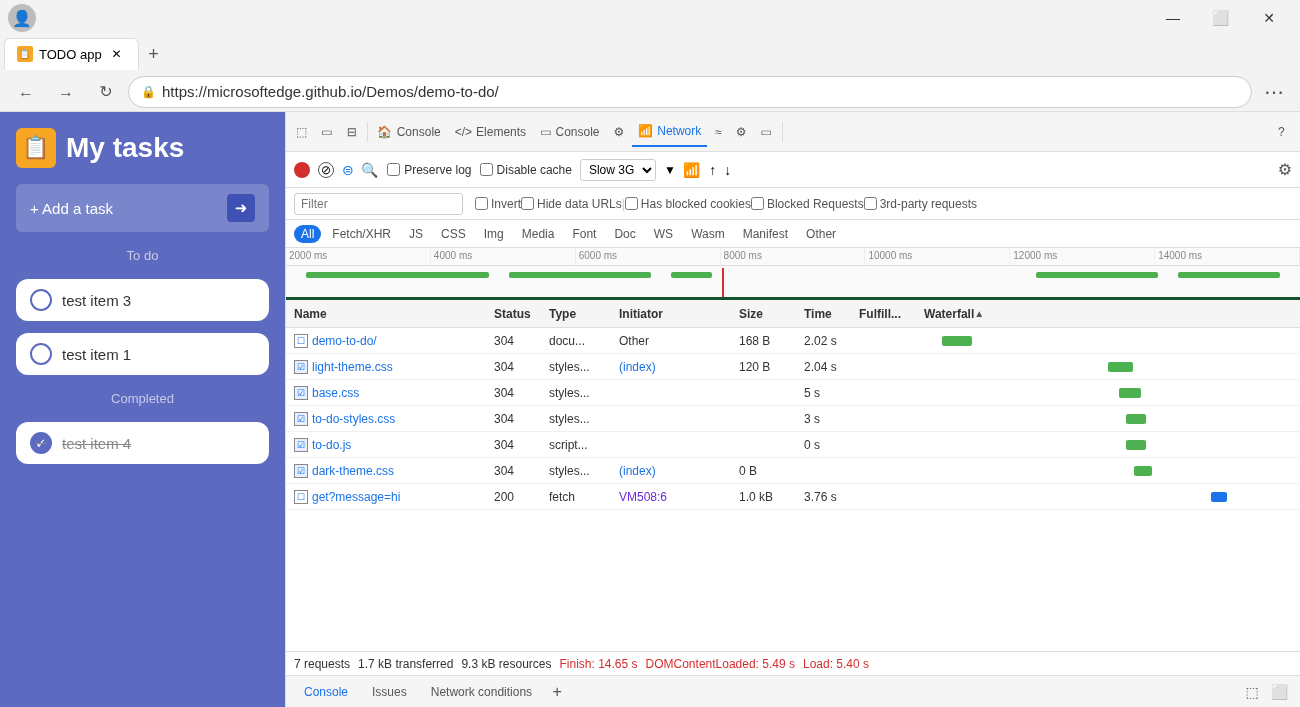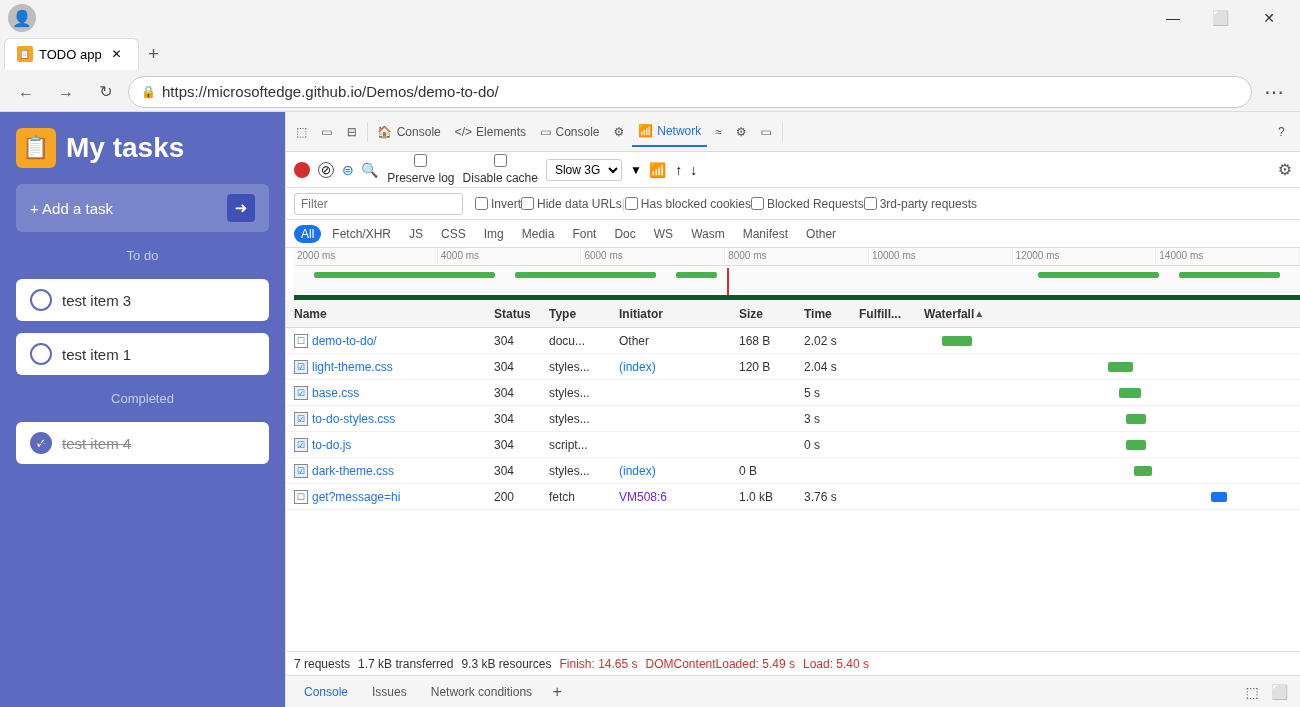--- a/index.html
+++ b/index.html
@@ -25,53 +25,53 @@
     .main-area { display: flex; height: calc(707px - 36px - 36px - 40px); }
 
     
     .todo-sidebar { width: 285px; background: #5c6bc0; flex-shrink: 0; display: flex; flex-direction: column; padding: 16px; gap: 12px; overflow-y: auto; }
     .todo-header { display: flex; align-items: center; gap: 10px; margin-bottom: 4px; }
     .todo-icon { width: 40px; height: 40px; background: #f6a623; border-radius: 6px; display: flex; align-items: center; justify-content: center; color: white; font-size: 22px; flex-shrink: 0; }
     .todo-title { font-size: 28px; font-weight: bold; color: white; }
     .add-task-btn { display: flex; align-items: center; justify-content: space-between; background: #7986cb; border: none; border-radius: 6px; padding: 10px 14px; color: white; font-size: 15px; cursor: pointer; width: 100%; }
     .add-task-btn .arrow { background: #3f51b5; width: 28px; height: 28px; border-radius: 4px; display: flex; align-items: center; justify-content: center; }
     .section-label { color: #c5cae9; font-size: 13px; font-weight: 500; text-align: center; margin: 4px 0; }
-    .task-item { display: flex; align-items: center; gap: 10px; background: white; border-radius: 6px; padding: 10px 14px; font-size: 15px; color: #333; cursor: pointer; }
+    .task-item { display: flex; align-items: center; gap: 10px; background: white; border-radius: 12px; padding: 10px 14px; font-size: 15px; color: #333; cursor: pointer; }
     .task-item.completed { color: #888; text-decoration: line-through; }
     .task-checkbox { width: 22px; height: 22px; border-radius: 50%; border: 2px solid #5c6bc0; background: transparent; flex-shrink: 0; display: flex; align-items: center; justify-content: center; }
     .task-checkbox.checked { background: #5c6bc0; border-color: #5c6bc0; color: white; font-size: 13px; }
 
     
     .devtools { flex: 1; background: white; border-left: 1px solid #ddd; display: flex; flex-direction: column; overflow: hidden; }
     .devtools-toolbar { display: flex; align-items: center; height: 40px; border-bottom: 1px solid #ddd; padding: 0 4px; gap: 2px; background: #f5f5f5; }
     .dt-btn { height: 30px; padding: 0 6px; border: none; background: transparent; border-radius: 4px; cursor: pointer; font-size: 12px; color: #555; display: flex; align-items: center; gap: 4px; }
     .dt-btn.active { color: #1a73e8; border-bottom: 2px solid #1a73e8; border-radius: 0; }
     .dt-separator { width: 1px; height: 20px; background: #ddd; margin: 0 2px; }
     .dt-more { margin-left: auto; }
 
     .network-toolbar { display: flex; align-items: center; height: 36px; border-bottom: 1px solid #ddd; padding: 0 8px; gap: 8px; background: white; flex-wrap: nowrap; }
     .record-btn { width: 16px; height: 16px; border-radius: 50%; background: #d32f2f; border: none; cursor: pointer; }
     .clear-btn { width: 16px; height: 16px; border-radius: 50%; background: transparent; border: 1.5px solid #555; cursor: pointer; position: relative; }
-    .checkbox-group { display: flex; align-items: center; gap: 4px; font-size: 12px; color: #333; flex-direction: column; }
+    .checkbox-group { display: flex; align-items: center; gap: 4px; font-size: 12px; color: #333; }
     .checkbox-group input { cursor: pointer; }
     .throttle-select { font-size: 12px; border: 1px solid #ccc; border-radius: 3px; padding: 2px 4px; background: white; cursor: pointer; }
     .dt-settings { font-size: 16px; color: #555; cursor: pointer; margin-left: auto; }
 
     .filter-bar { display: flex; align-items: center; height: 32px; border-bottom: 1px solid #ddd; padding: 0 8px; gap: 12px; background: white; }
     .filter-input { flex: 0 0 120px; height: 22px; border: 1px solid #ccc; border-radius: 3px; padding: 0 6px; font-size: 12px; }
     .filter-tags { display: flex; align-items: center; gap: 0; flex-wrap: nowrap; overflow: hidden; }
     .filter-tag { font-size: 12px; color: #555; cursor: pointer; display: flex; align-items: center; gap: 3px; }
     .filter-tag input { cursor: pointer; }
 
     .type-filter-bar { display: flex; align-items: center; height: 28px; border-bottom: 1px solid #ddd; padding: 0 8px; gap: 4px; background: white; }
     .type-btn { padding: 2px 7px; border: none; background: transparent; border-radius: 3px; cursor: pointer; font-size: 12px; color: #555; }
     .type-btn.active { background: #1a73e8; color: white; border-radius: 10px; }
 
     
-    .timeline { height: 52px; border-bottom: 5px solid #14532d; background: #fafafa; position: relative; overflow: hidden; margin-left: 8px; }
+    .timeline { height: 52px; border-bottom: 3px solid #14532d; background: #fafafa; position: relative; overflow: hidden; }
     .timeline-ruler { display: flex; position: absolute; top: 0; left: 0; right: 0; height: 18px; border-bottom: 1px solid #ddd; }
     .timeline-tick { flex: 1; border-right: 1px solid #eee; font-size: 10px; color: #888; padding-left: 3px; padding-top: 2px; }
     .timeline-bars { position: absolute; top: 20px; left: 0; right: 0; bottom: 0; }
     .tl-bar { position: absolute; height: 8px; background: #4caf50; border-radius: 2px; }
     .tl-line { position: absolute; top: 0; bottom: 0; width: 2px; background: #d32f2f; }
 
     
     .network-table { flex: 1; overflow-y: auto; overflow-x: hidden; position: relative; }
     .nt-header { display: flex; align-items: center; height: 28px; background: #f5f5f5; border-bottom: 1px solid #ddd; font-size: 12px; font-weight: 600; color: #333; position: sticky; top: 0; }
     .nt-col { padding: 0 8px; overflow: hidden; text-overflow: ellipsis; white-space: nowrap; }

